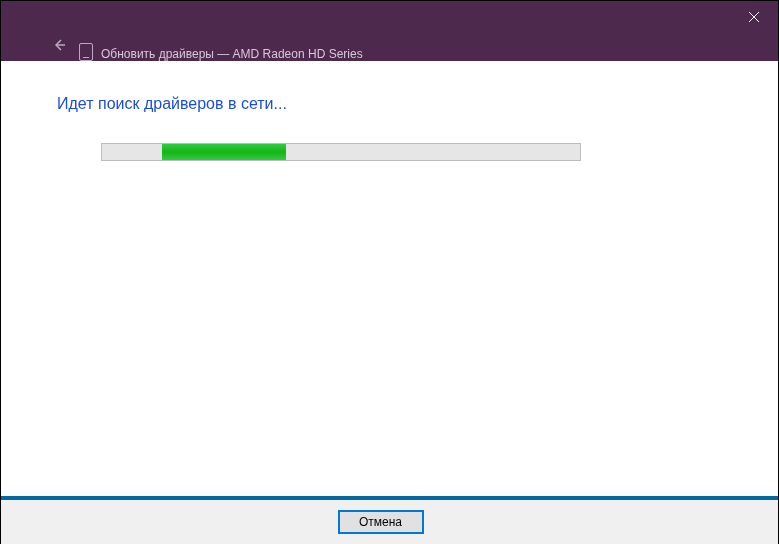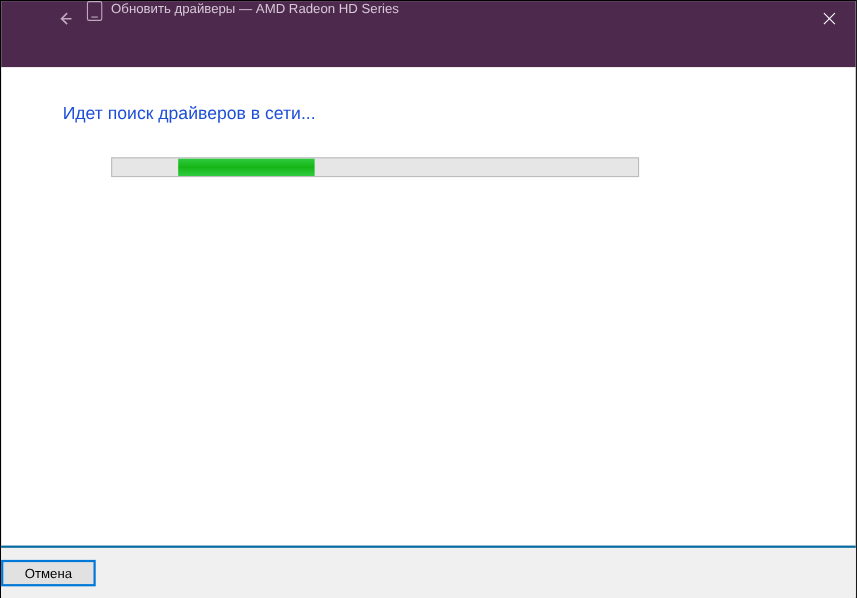--- a/index.html
+++ b/index.html
@@ -12,21 +12,21 @@
       background: #fff;
       width: 779px;
       height: 544px;
       overflow: hidden;
       border: 1px solid #000;
     }
     .titlebar {
       background: #4d2a4d;
       height: 60px;
       display: flex;
-      align-items: flex-start;
+      align-items: flex-end;
       position: relative;
       padding-left: 42px;
     }
     .back-button {
       width: 32px;
       height: 32px;
       display: flex;
       align-items: center;
       justify-content: center;
       margin-right: 4px;
@@ -93,25 +93,25 @@
       width: 124px;
       height: 100%;
       background: linear-gradient(to bottom, #2ecc40 0%, #16b516 50%, #2ecc40 100%);
     }
     .footer {
       position: absolute;
       bottom: 0;
       left: 1px;
       right: 1px;
       height: 48px;
-      border-top: 2px solid #0369a1;
+      border-top: 4px solid #0369a1;
       background: #f0f0f0;
       display: flex;
       align-items: center;
-      justify-content: flex-start;
+      justify-content: center;
       padding-right: 18px;
     }
     .cancel-button {
       min-width: 86px;
       height: 24px;
       background: #e1e1e1;
       border: 2px solid #0078d7;
       font-size: 12px;
       font-family: inherit;
       cursor: pointer;

